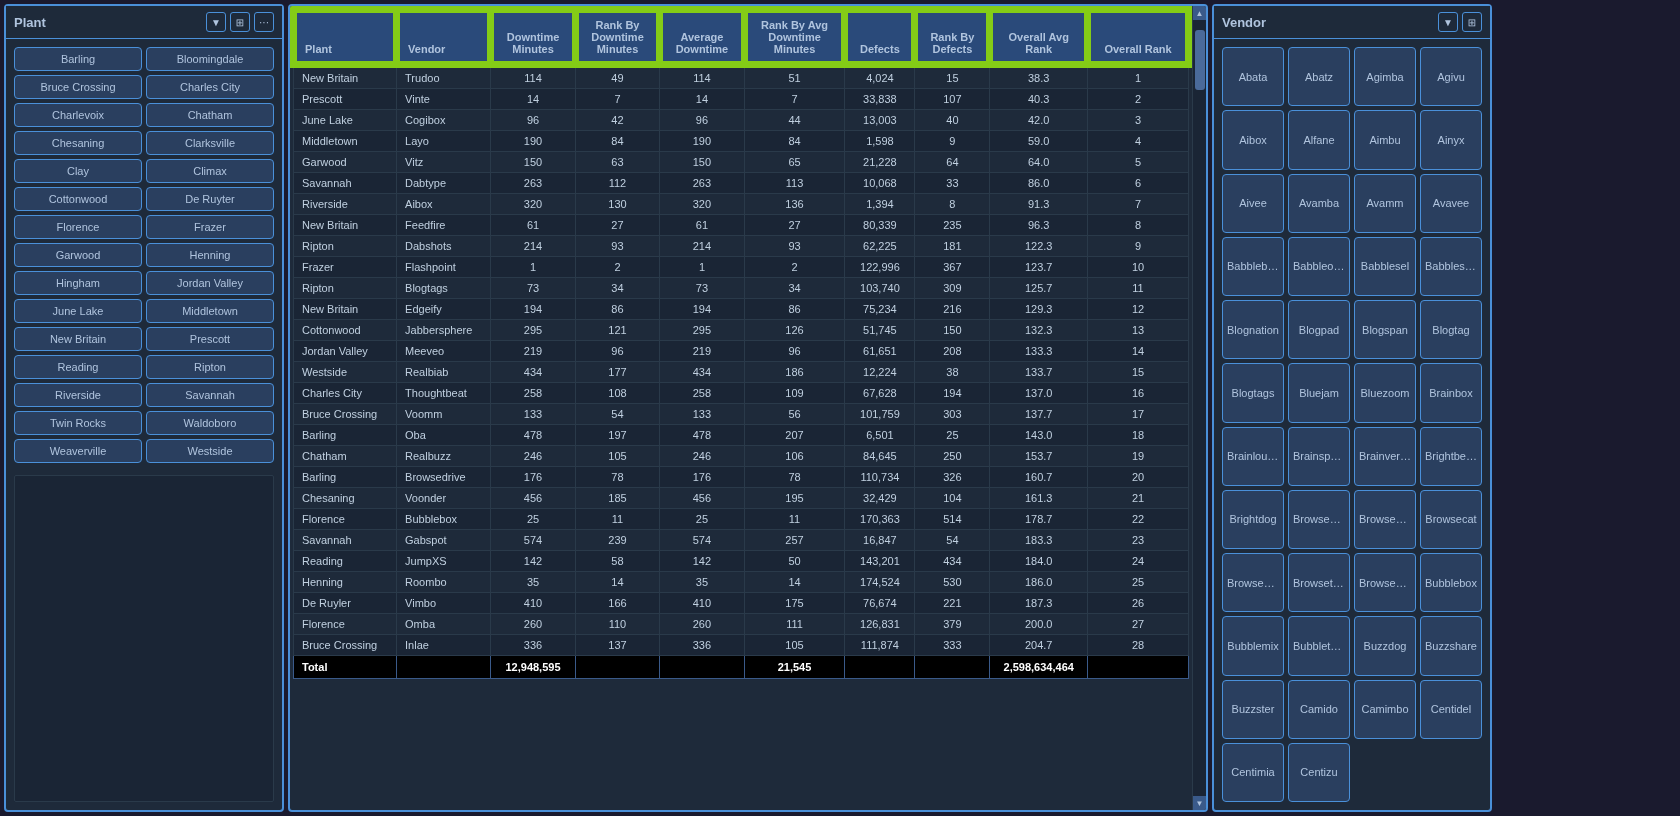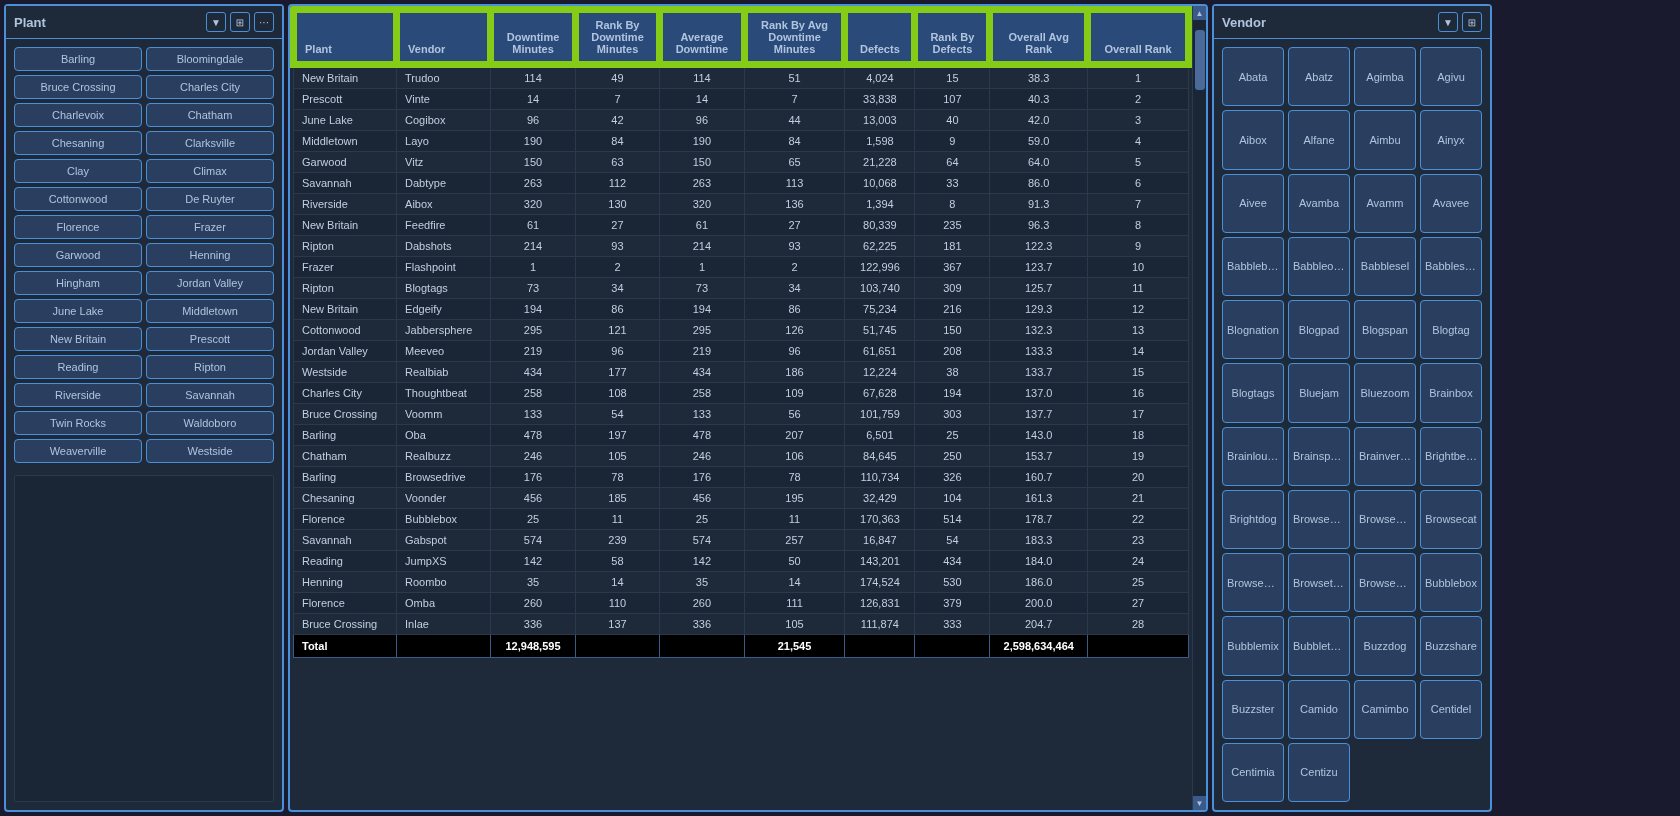--- a/index.html
+++ b/index.html
@@ -616,20 +616,32 @@
                 <td class="left-align">Henning</td>
                 <td class="left-align">Roombo</td>
                 <td>35</td>
                 <td>14</td>
                 <td>35</td>
                 <td>14</td>
                 <td>174,524</td>
                 <td>530</td>
                 <td>186.0</td>
                 <td>25</td>
+              </tr>
+              <tr>
+                <td class="left-align">De Ruyler</td>
+                <td class="left-align">Vimbo</td>
+                <td>410</td>
+                <td>166</td>
+                <td>410</td>
+                <td>175</td>
+                <td>76,674</td>
+                <td>221</td>
+                <td>187.3</td>
+                <td>26</td>
               </tr>
               <tr>
                 <td class="left-align">Florence</td>
                 <td class="left-align">Omba</td>
                 <td>260</td>
                 <td>110</td>
                 <td>260</td>
                 <td>111</td>
                 <td>126,831</td>
                 <td>379</td>

